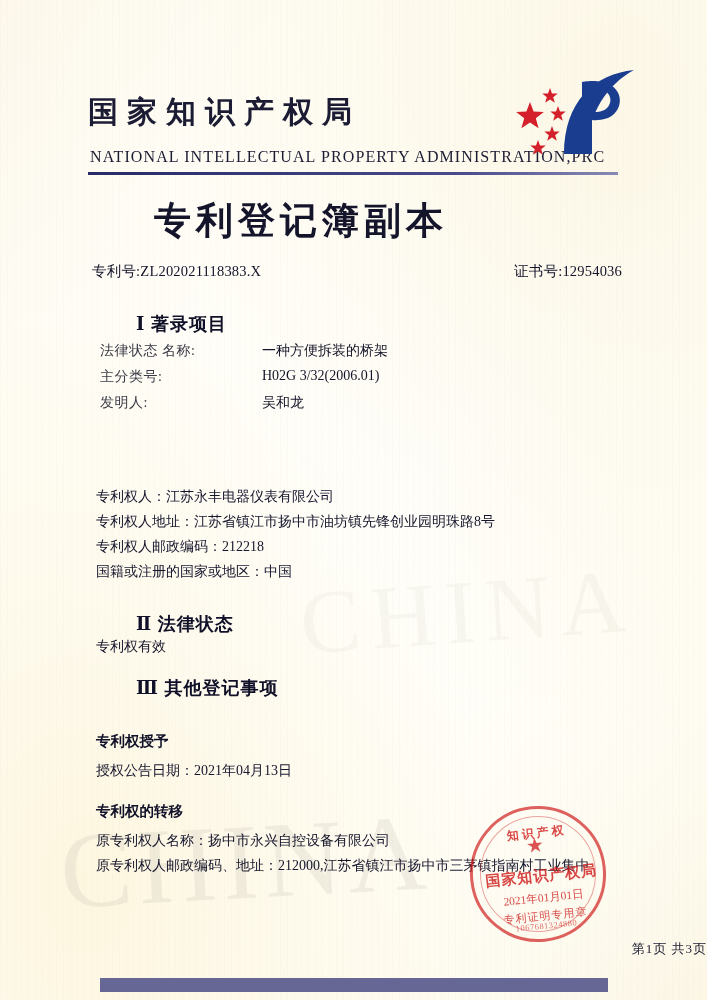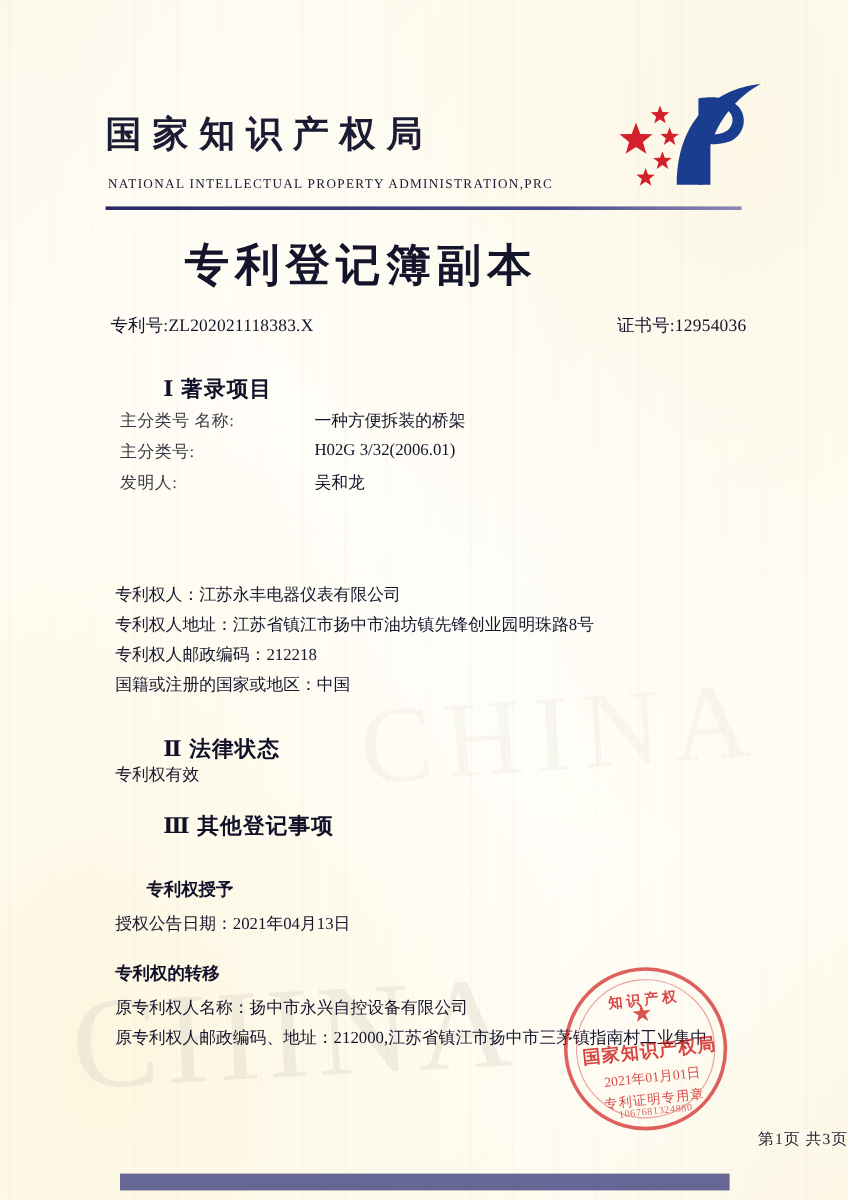--- a/index.html
+++ b/index.html
@@ -73,21 +73,21 @@
     font-weight: 700;
     letter-spacing: 9px;
     color: #1b1b33;
     font-family: "Liberation Serif", "DejaVu Serif", serif;
     white-space: nowrap;
   }
   .org-name-en {
     position: absolute;
     left: 90px;
     top: 148px;
-    font-size: 11px;
+    font-size: 16px;
     letter-spacing: 1.1px;
     color: #1b1b33;
     white-space: nowrap;
     font-family: "Liberation Serif", serif;
   }
   .header-rule {
     position: absolute;
     left: 88px;
     top: 172px;
     width: 530px;
@@ -172,21 +172,21 @@
   .owner-block { top: 484px; }
   .legal-status { top: 634px; }
 
   .sub-head {
     position: absolute;
     left: 96px;
     font-size: 14.5px;
     font-weight: 700;
     color: #101028;
   }
-  .sub1 { top: 732px; margin-left: 26px; }
+  .sub1 { top: 732px; }
   .sub2 { top: 802px; }
   .sub-lines {
     position: absolute;
     left: 96px;
     font-size: 14px;
     color: #15152c;
     line-height: 25px;
   }
   .sub1-lines { top: 758px; }
   .sub2-lines { top: 828px; }
@@ -328,21 +328,21 @@
   <div class="meta-row">
     <span class="left">专利号:ZL202021118383.X</span>
     <span class="right">证书号:12954036</span>
   </div>
 
   <div class="section-head sec1">Ⅰ 著录项目</div>
 
   <table class="field-table">
     <tbody>
       <tr>
-        <td class="label">主分类号 名称:</td>
+        <td class="label">法律状态 名称:</td>
         <td class="value">一种方便拆装的桥架</td>
       </tr>
       <tr>
         <td class="label">主分类号:</td>
         <td class="value">H02G    3/32(2006.01)</td>
       </tr>
       <tr>
         <td class="label">发明人:</td>
         <td class="value">吴和龙</td>
       </tr>

